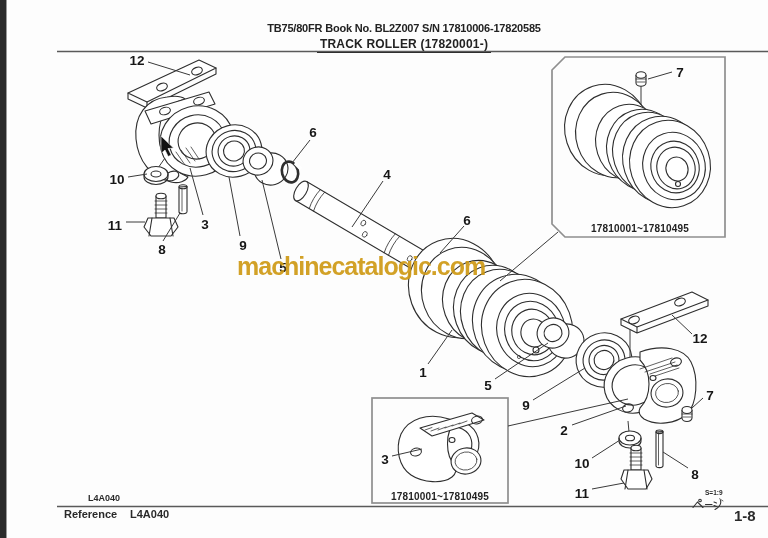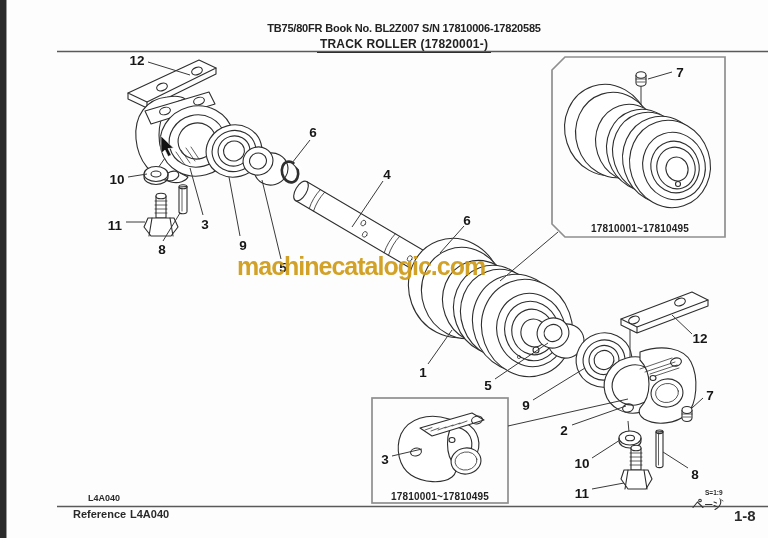--- a/index.html
+++ b/index.html
@@ -11,21 +11,21 @@
   #hdr{position:absolute;left:254px;top:22px;width:300px;text-align:center;}
   #hdr .h1{font-size:11px;font-weight:bold;letter-spacing:-0.2px;white-space:nowrap;color:#222;}
   #hdr .h2{display:inline-block;font-size:12px;font-weight:bold;letter-spacing:0.2px;white-space:nowrap;
            border-bottom:1.6px solid #222;padding:0 3px 1px 3px;margin-top:1px;color:#222;}
   
   #wm{position:absolute;left:237px;top:252px;font-size:25px;font-weight:bold;letter-spacing:-1px;
       color:#cf9a15;opacity:0.92;white-space:nowrap;z-index:5;}
   
   .ftxt{position:absolute;white-space:nowrap;color:#2a2a2a;}
   #f-small{left:88px;top:493px;font-size:9px;font-weight:bold;}
-  #f-ref-label{left:73px;top:508px;font-size:11px;font-weight:bold;}
+  #f-ref-label{left:64px;top:508px;font-size:11px;font-weight:bold;}
   #f-ref-val{left:130px;top:508px;font-size:11px;font-weight:bold;}
   #f-scale{left:705px;top:489px;font-size:6.5px;font-weight:bold;}
   #f-pageword{left:692px;top:497px;}
   #f-pagenum{left:734px;top:507px;font-size:15px;font-weight:bold;}
   .visually-hidden{position:absolute;width:1px;height:1px;overflow:hidden;clip:rect(0 0 0 0);}
   
   svg .s{fill:none;stroke:#2e2e2e;stroke-width:1.1;stroke-linecap:round;stroke-linejoin:round;}
   svg .f{fill:#fff;stroke:#2e2e2e;stroke-width:1.1;stroke-linejoin:round;}
   svg .thin{stroke-width:0.75;}
   svg .ld{stroke:#3a3a3a;stroke-width:1;fill:none;}

